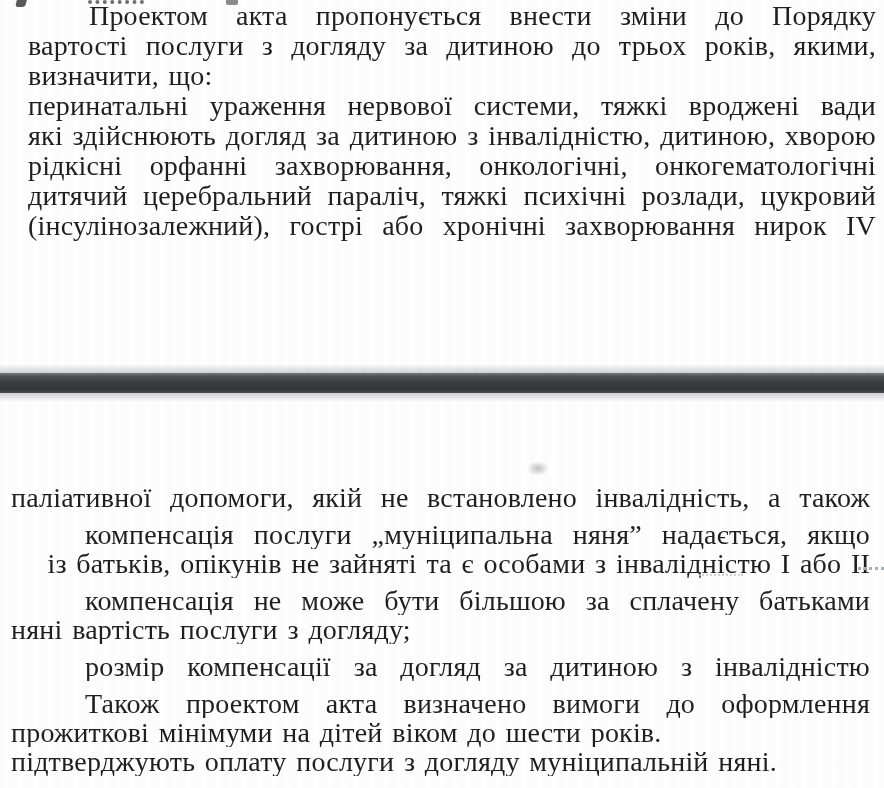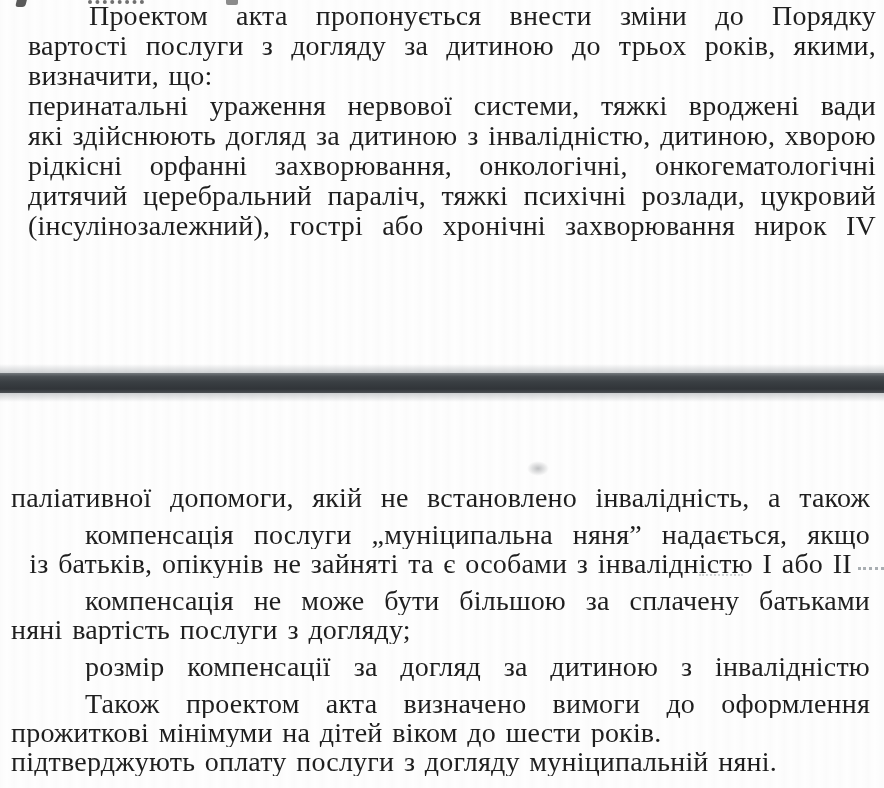--- a/index.html
+++ b/index.html
@@ -35,21 +35,21 @@
   .line {
     font-size: 28px;
     letter-spacing: 0.2px;
     overflow: hidden;
     white-space: normal;
   }
   .page-1 .line { height: 30px; line-height: 30px; }
   .page-2 .line { height: 29px; line-height: 29px; }
 
   .line.just  { text-align: justify; text-align-last: justify; }
-  .line.plain { text-align: center;    text-align-last: left; word-spacing: 2.5px; }
+  .line.plain { text-align: right;    text-align-last: left; word-spacing: 2.5px; }
   .page-1 .line.ind { text-indent: 61px; }
   .page-2 .line.ind { text-indent: 74px; margin-top: 8px; }
 
   
   .separator {
     position: absolute;
     left: 0;
     top: 373px;
     width: 884px;
     height: 20px;

